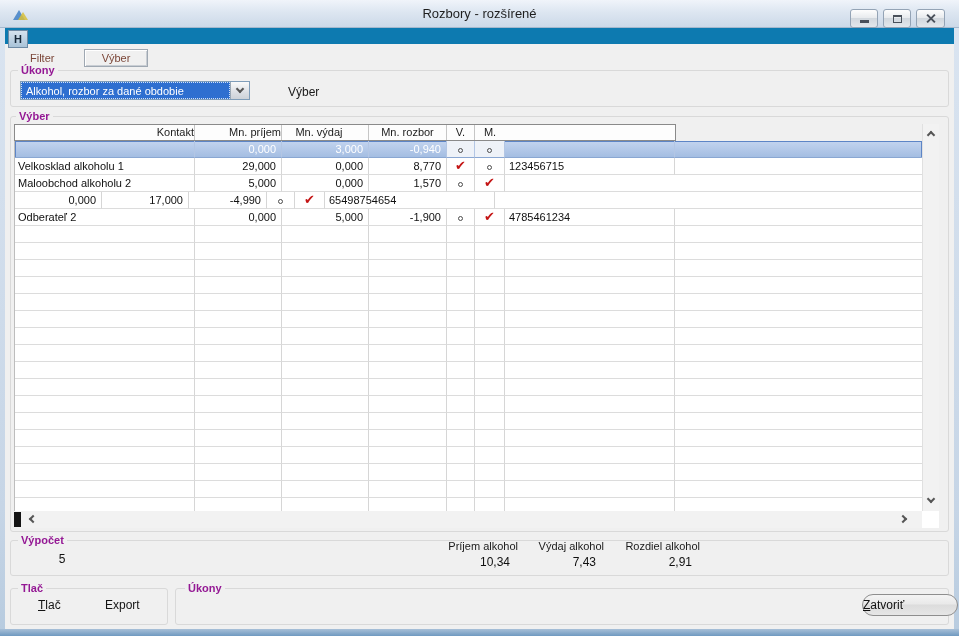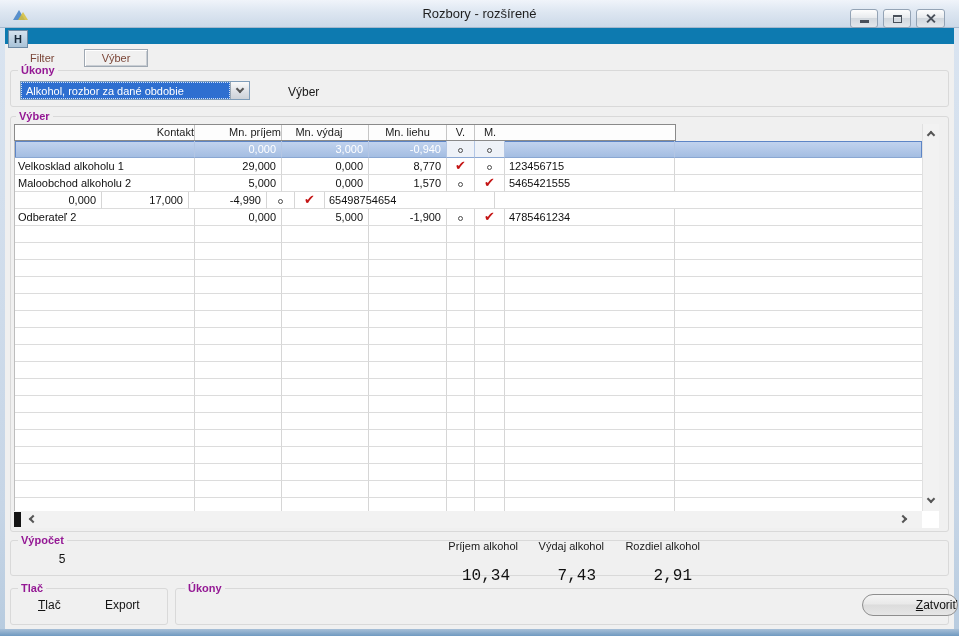--- a/index.html
+++ b/index.html
@@ -141,30 +141,30 @@
   .chev { position:absolute; width:6px; height:6px; }
   .ch-up    { border-left:2px solid #555; border-top:2px solid #555; transform:rotate(45deg); }
   .ch-down  { border-right:2px solid #555; border-bottom:2px solid #555; transform:rotate(45deg); }
   .ch-left  { border-left:2px solid #555; border-bottom:2px solid #555; transform:rotate(45deg); }
   .ch-right { border-right:2px solid #555; border-top:2px solid #555; transform:rotate(45deg); }
 
   
   .count-val { left:50px; top:552px; width:24px; text-align:center; font-size:12px; }
   .total-block { top:540px; width:120px; text-align:right; }
   .total-label { color:#1a1a1a; }
-  .total-value { margin-top:15px; padding-right:8px; font-size:16px;font-family:Liberation Mono, monospace; }
+  .total-value { margin-top:3px; padding-right:8px; font-size:12px; }
 
   
   .flat-btn { top:598px; color:#141414; font-size:12px; cursor:pointer; }
   .u { text-decoration: underline; }
   .close-btn {
     left:862px; top:594px; width:96px; height:22px;
     background: linear-gradient(180deg,#f4f4f4,#e9e9e9 45%,#dcdcdc 50%,#e6e6e6);
     border:1px solid #8e8e8e; border-radius:11px;
-    text-align:right; line-height:20px; font-size:12px; color:#111; cursor:pointer;
+    text-align:left; line-height:20px; font-size:12px; color:#111; cursor:pointer;
   }
 </style>
 </head>
 <body>
 
 <div class="abs titlebar">
   <span class="abs app-icon">
     <svg width="18" height="15" viewBox="0 0 18 15">
       <polygon points="2,13 8,3 14,13" fill="#4a86c8" opacity="0.9"></polygon>
       <polygon points="7,13 12,5 17,13" fill="#d8c03a" opacity="0.85"></polygon>
@@ -199,21 +199,21 @@
 </div>
 <div class="abs action-label">Výber</div>
 
 <div class="abs groupbox" style="left:10px;top:116px;width:939px;height:416px;"></div>
 <div class="gb-label" style="left:16px;top:110px;">Výber</div>
 
 <div class="abs grid-header">
   <div class="hcell c-kontakt">Kontakt</div>
   <div class="hcell c-num" style="text-align:right;padding-right:0;">Mn. príjem</div>
   <div class="hcell c-num" style="text-align:center;padding-right:12px;">Mn. výdaj</div>
-  <div class="hcell c-liehu" style="text-align:center;padding-right:0;">Mn. liehu</div>
+  <div class="hcell c-liehu" style="text-align:center;padding-right:0;">Mn. rozbor</div>
   <div class="hcell c-v">V.</div>
   <div class="hcell c-m">M.</div>
 </div>
 <div class="abs grid-body">
     <div class="grow sel">
       <div class="gcell c-kontakt"></div>
       <div class="gcell c-num">0,000</div>
       <div class="gcell c-num">3,000</div>
       <div class="gcell c-liehu">-0,940</div>
       <div class="gcell c-v"><span class="circ"></span></div>
@@ -231,21 +231,20 @@
       <div class="gcell c-cislo">123456715</div>
       <div class="gcell c-filler"></div>
     </div>
     <div class="grow">
       <div class="gcell c-kontakt">Maloobchod alkoholu 2</div>
       <div class="gcell c-num">5,000</div>
       <div class="gcell c-num">0,000</div>
       <div class="gcell c-liehu">1,570</div>
       <div class="gcell c-v"><span class="circ"></span></div>
       <div class="gcell c-m"><span class="chk">✔</span></div>
-      <div class="gcell c-cislo">5465421555</div>
       <div class="gcell c-filler"></div>
     </div>
     <div class="grow">
       <div class="gcell c-num">0,000</div>
       <div class="gcell c-num">17,000</div>
       <div class="gcell c-liehu">-4,990</div>
       <div class="gcell c-v"><span class="circ"></span></div>
       <div class="gcell c-m"><span class="chk">✔</span></div>
       <div class="gcell c-cislo">65498754654</div>
       <div class="gcell c-filler"></div>

